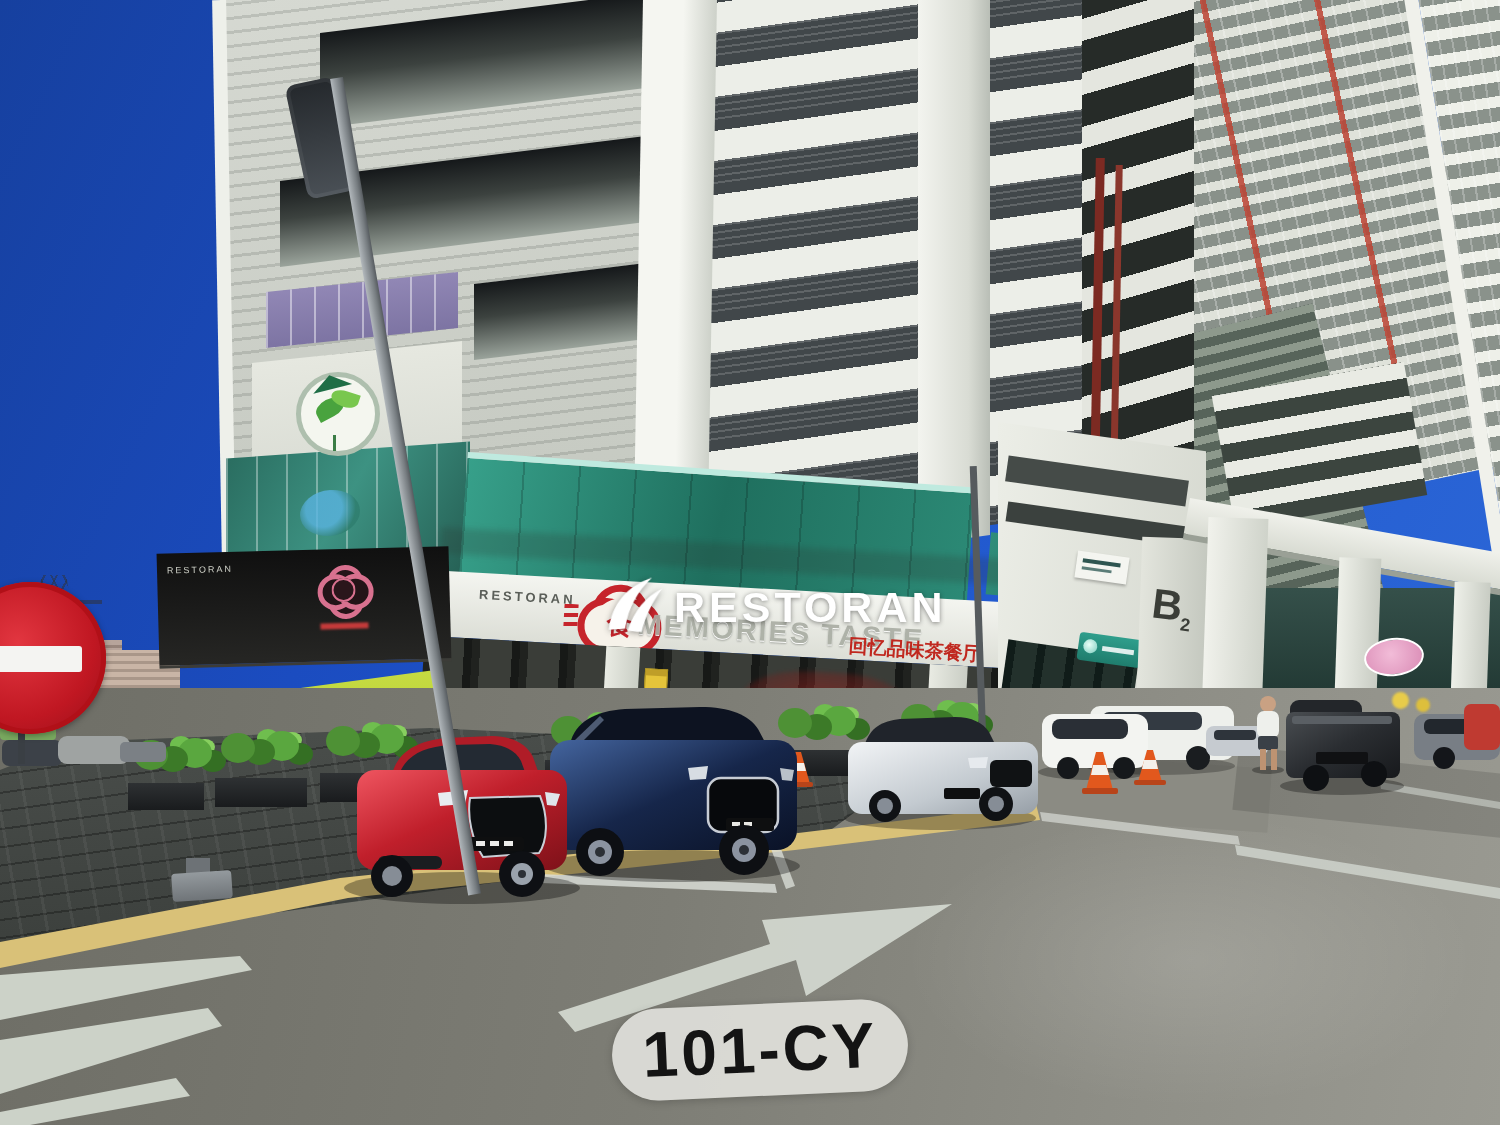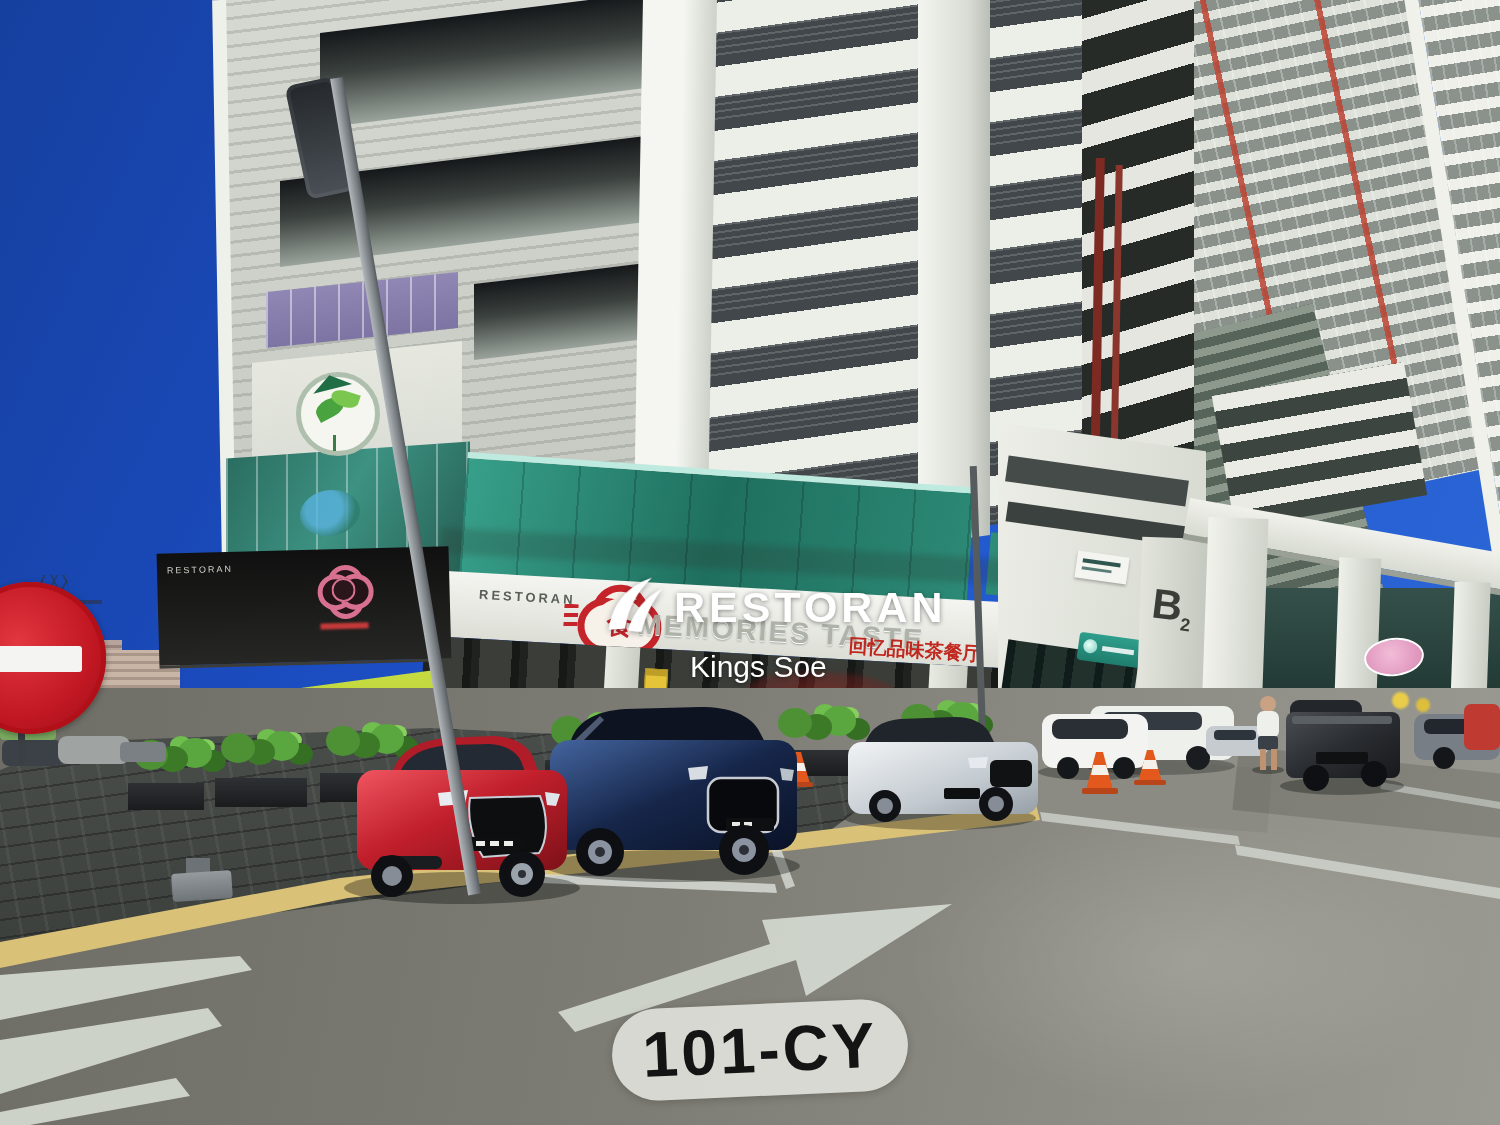--- a/index.html
+++ b/index.html
@@ -562,20 +562,19 @@
   </div>
 
   <div class="abs wm">
     <div class="wm-row">
       <svg width="70" height="70" viewBox="0 0 60 60" style="transform:rotate(-4deg);filter:drop-shadow(0 1px 3px rgba(0,0,0,.4));">
         <path d="M8,48 C12,26 26,12 48,6 C35,17 26,30 22,48 Z" fill="#ffffff"></path>
         <path d="M24,50 C31,33 41,22 56,16 C47,27 40,38 36,52 Z" fill="#ffffff"></path>
       </svg>
       <span class="wm-brand">RESTORAN</span>
     </div>
-    <div class="wm-agent">Kings Soe</div>
   </div>
 
   <div class="abs pill">
     <span>101-CY</span>
   </div>
 
 </div>
 
 </body></html>

